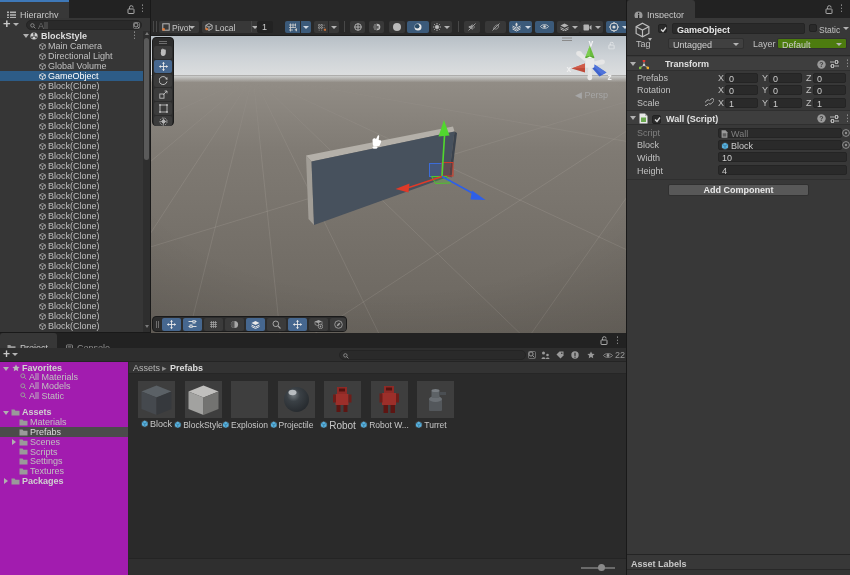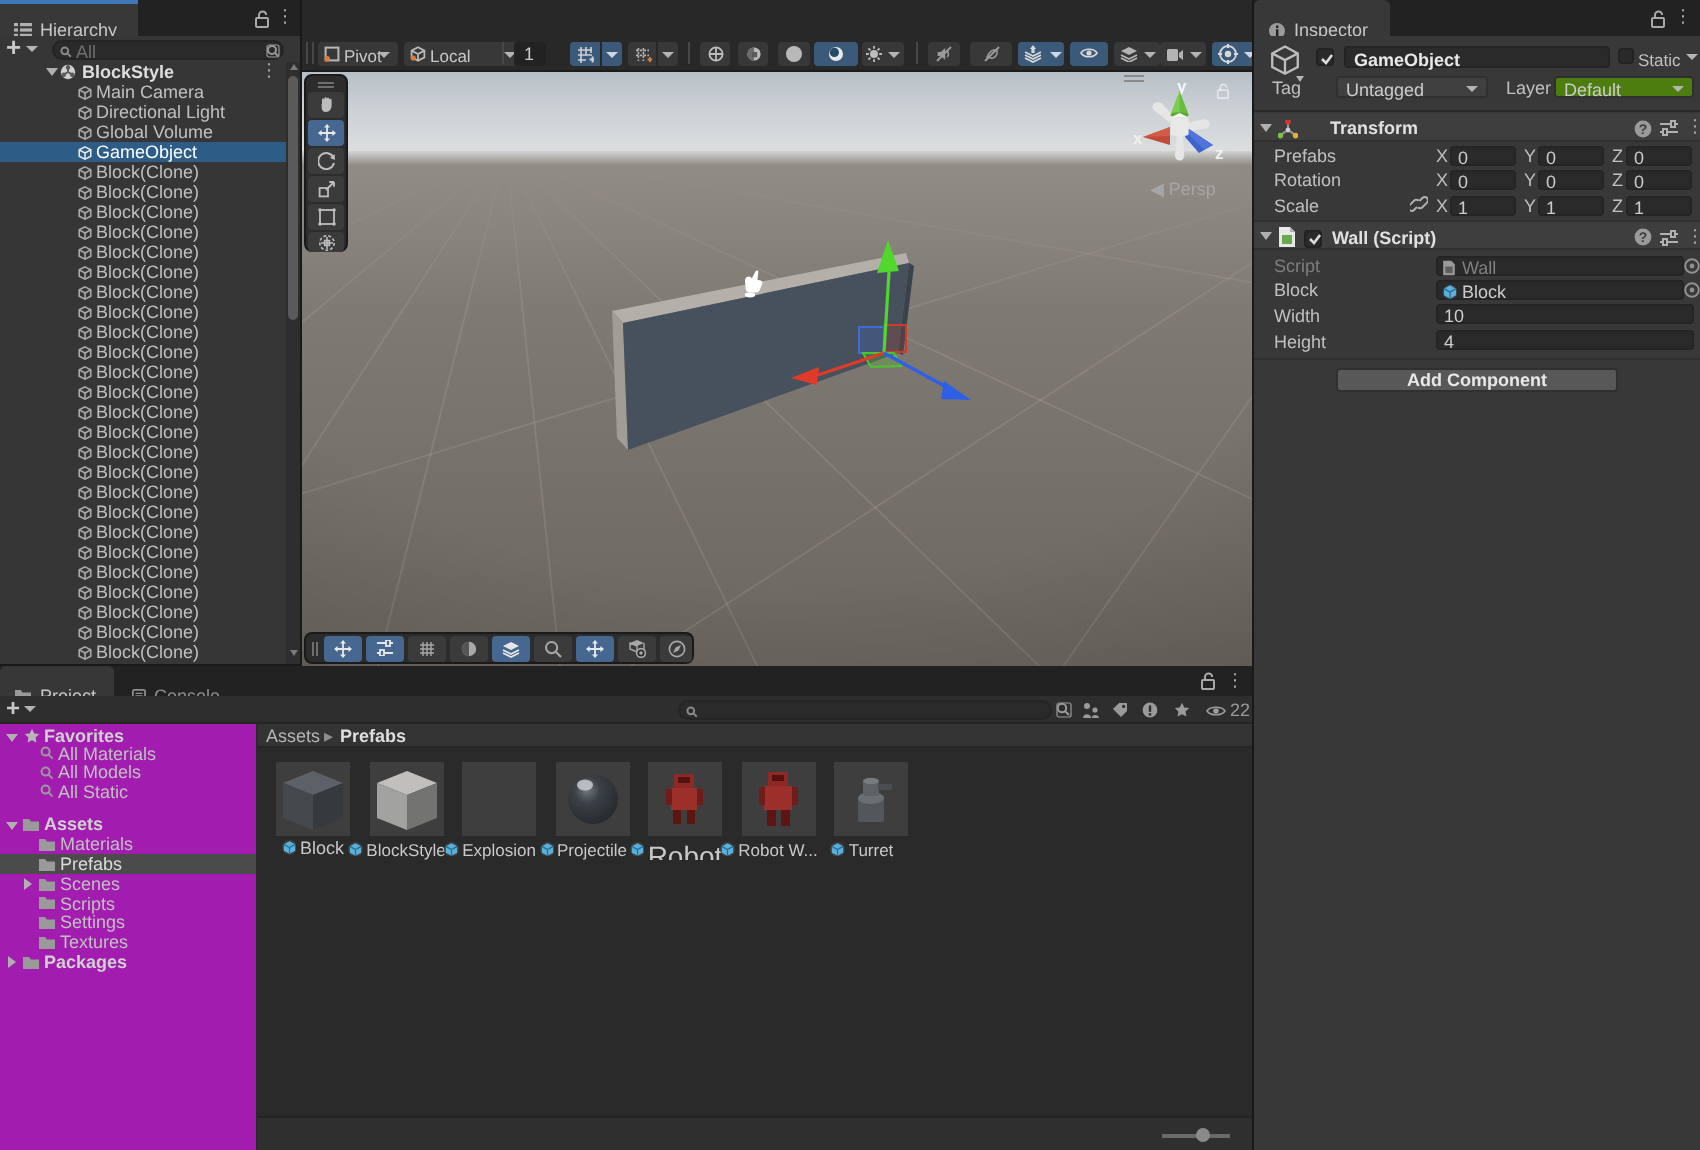--- a/index.html
+++ b/index.html
@@ -904,21 +904,21 @@
           <svg width="37" height="37" viewBox="0 0 37 37">
             <rect x="13" y="6" width="10" height="7" fill="#8e2a26"></rect>
             <rect x="15" y="7.5" width="6" height="3" fill="#53120f"></rect>
             <rect x="11.5" y="13" width="13" height="11" fill="#9c2f2a"></rect>
             <rect x="9" y="13.5" width="3" height="8" fill="#6e1d19"></rect>
             <rect x="24.5" y="13.5" width="3" height="8" fill="#6e1d19"></rect>
             <rect x="12.5" y="24" width="4" height="7" fill="#5d1512"></rect>
             <rect x="19.5" y="24" width="4" height="7" fill="#5d1512"></rect>
           </svg>
         </div>
-<div class="abs" style="left:182.0px;top:44.5px;width:54px;height:10px;text-align:center;overflow:hidden;white-space:nowrap;font-size:14px;"><span style="display:inline-block;position:relative;padding-left:9px;color:#c8c8c8;"><svg class="abs" style="left:0px;top:1px" width="7.5" height="7.5" viewBox="0 0 10 10">
+<div class="abs" style="left:182.0px;top:44.5px;width:54px;height:10px;text-align:center;overflow:hidden;white-space:nowrap;font-size:10px;"><span style="display:inline-block;position:relative;padding-left:9px;color:#c8c8c8;"><svg class="abs" style="left:0px;top:1px" width="7.5" height="7.5" viewBox="0 0 10 10">
               <circle cx="5" cy="5" r="5" fill="#3d3d3d"></circle>
               <path d="M5 0.8L8.8 2.9v4.2L5 9.2 1.2 7.1V2.9z" fill="#59b0dc"></path>
               <path d="M1.2 2.9L5 5l3.8-2.1M5 5v4.2" stroke="#2a6b8f" stroke-width="0.8" fill="none"></path>
             </svg>Robot</span></div>
 <div class="abs" style="left:241.5px;top:5.5px;width:37px;height:37px;background:#3e3e3e;">
           <svg width="37" height="37" viewBox="0 0 37 37">
             <rect x="13" y="5" width="10" height="7" fill="#8e2a26"></rect>
             <rect x="15" y="6.5" width="6" height="3" fill="#53120f"></rect>
             <rect x="11" y="12" width="14" height="12" fill="#9c2f2a"></rect>
             <rect x="8.5" y="12.5" width="3" height="9" fill="#6e1d19"></rect>
@@ -1142,13 +1142,17 @@
           </div>
 </div>
 <div class="abs" style="left:0;top:179px;width:223px;height:1px;background:#2f2f2f;"></div>
 </div>
 
 <div class="abs" style="left:41px;top:184px;width:141px;height:12px;background:#585858;border:1px solid #303030;border-radius:2px;text-align:center;">
   <span style="color:#e8e8e8;line-height:11px;font-weight:bold;">Add Component</span>
 </div>
 </div>
 
+  <div class="abs" style="left:0;top:554px;width:223px;height:21px;background:#383838;border-top:1px solid #242424;">
+    <span class="abs" style="left:4px;top:4px;color:#c8c8c8;font-weight:bold;">Asset Labels</span>
+    <div class="abs" style="left:0;top:14px;width:223px;height:7px;background:#333333;border-top:1px solid #282828;"></div>
+  </div>
 </div>
 
 </body></html>

